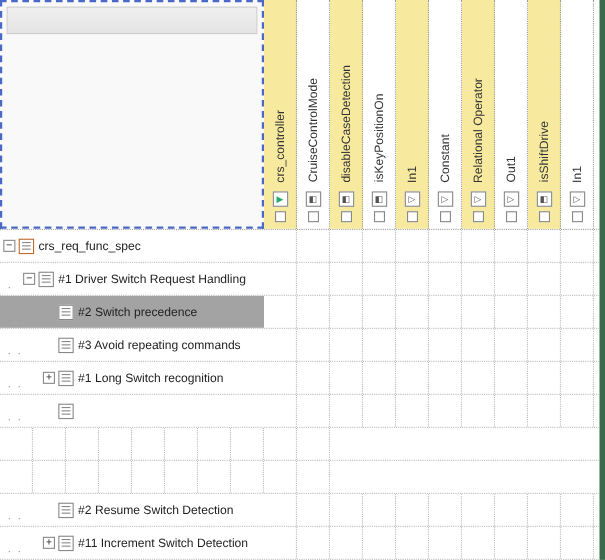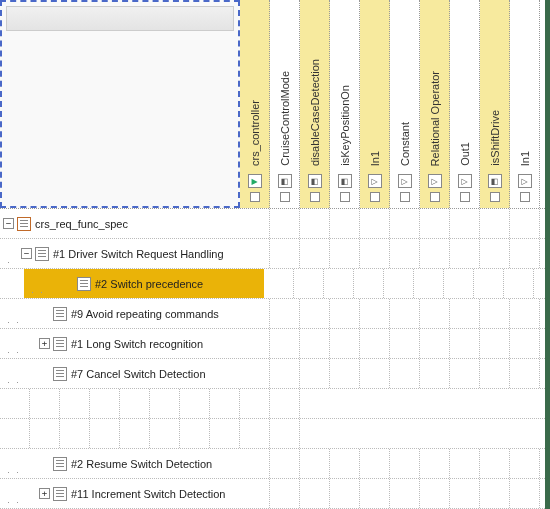--- a/index.html
+++ b/index.html
@@ -83,21 +83,21 @@
   }
   .row-label {
     width: 240px;
     flex-shrink: 0;
     display: flex;
     align-items: center;
     overflow: hidden;
     white-space: nowrap;
     position: relative;
   }
-  .row-label.hl { background: #eab308; margin-left: 24px; }
+  .row-label.hl { background: #a3a3a3; }
   .tree-lines {
     display: inline-block;
     height: 100%;
     border-left: 1px dotted #999;
     width: 0;
     margin-left: 8px;
   }
   .expander {
     width: 11px;
     height: 11px;
@@ -256,21 +256,21 @@
         <div class="cell"></div>
         <div class="cell"></div>
         <div class="cell"></div>
         <div class="cell"></div>
       </div>
       <div class="body-row">
         <div class="row-label">
           <span class="indent" style="width: 36px;"><span class="tree-lines" style="margin-left: 8px;"></span><span class="tree-lines" style="margin-left: 8px;"></span></span>
           <span class="expander invis"></span>
           <span class="req-icon"></span>
-          <span class="row-text">#9 Avoid repeating commands</span>
+          <span class="row-text">#3 Avoid repeating commands</span>
         </div>
         <div class="cell"></div>
         <div class="cell"></div>
         <div class="cell"></div>
         <div class="cell"></div>
         <div class="cell"></div>
         <div class="cell"></div>
         <div class="cell"></div>
         <div class="cell"></div>
         <div class="cell"></div>
@@ -292,21 +292,20 @@
         <div class="cell"></div>
         <div class="cell"></div>
         <div class="cell"></div>
         <div class="cell"></div>
       </div>
       <div class="body-row">
         <div class="row-label">
           <span class="indent" style="width: 36px;"><span class="tree-lines" style="margin-left: 8px;"></span><span class="tree-lines" style="margin-left: 8px;"></span></span>
           <span class="expander invis"></span>
           <span class="req-icon"></span>
-          <span class="row-text">#7 Cancel Switch Detection</span>
         </div>
         <div class="cell"></div>
         <div class="cell"></div>
         <div class="cell"></div>
         <div class="cell"></div>
         <div class="cell"></div>
         <div class="cell"></div>
         <div class="cell"></div>
         <div class="cell"></div>
         <div class="cell"></div>

